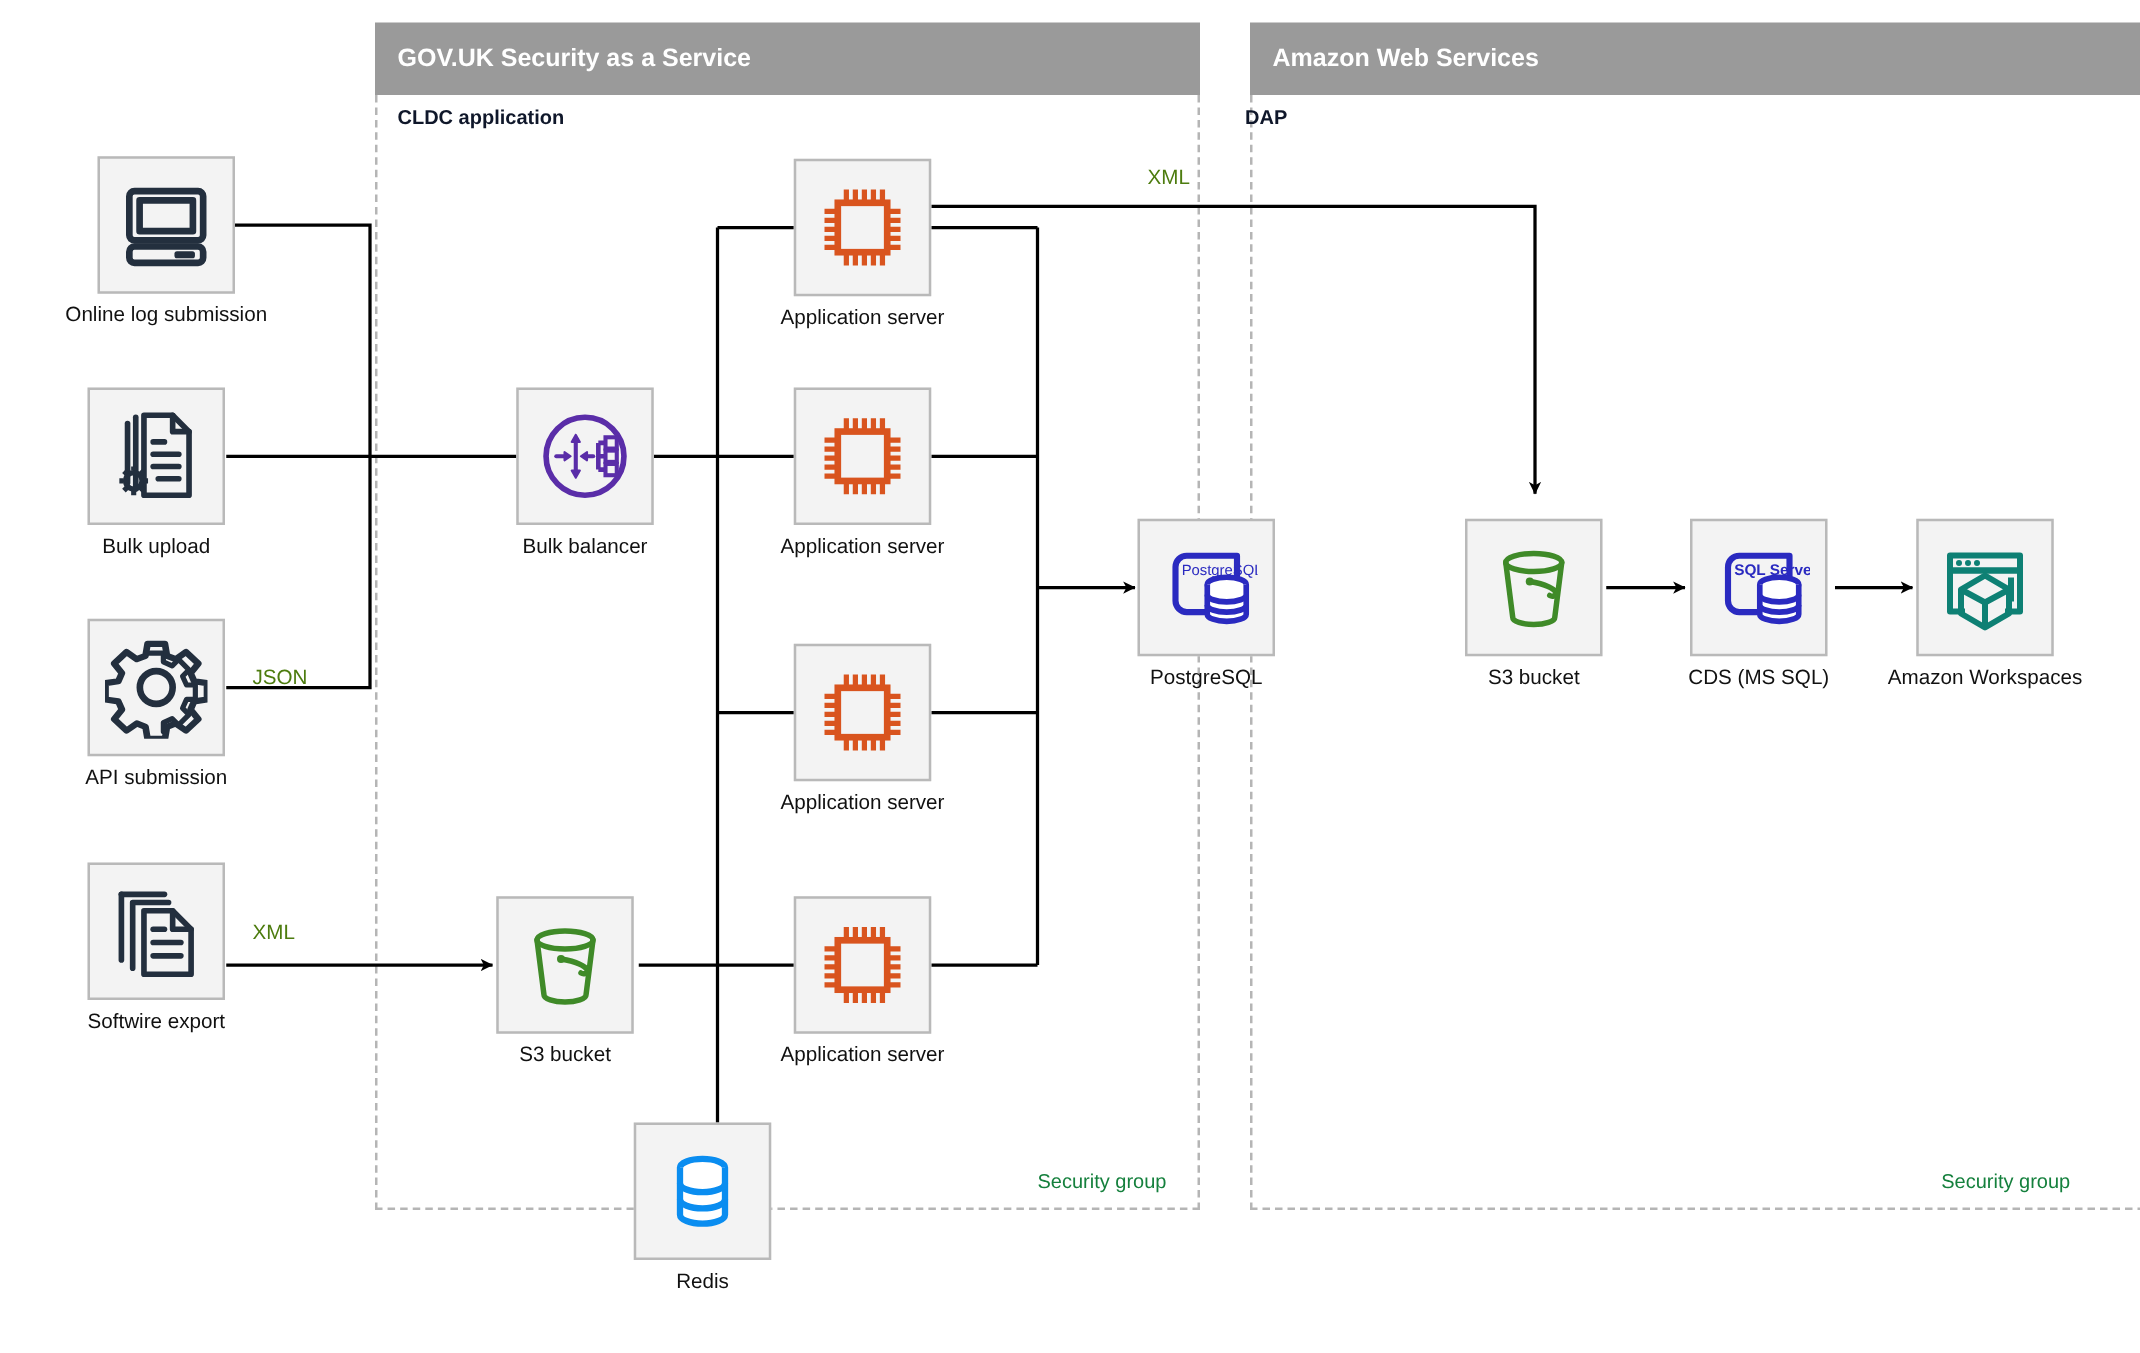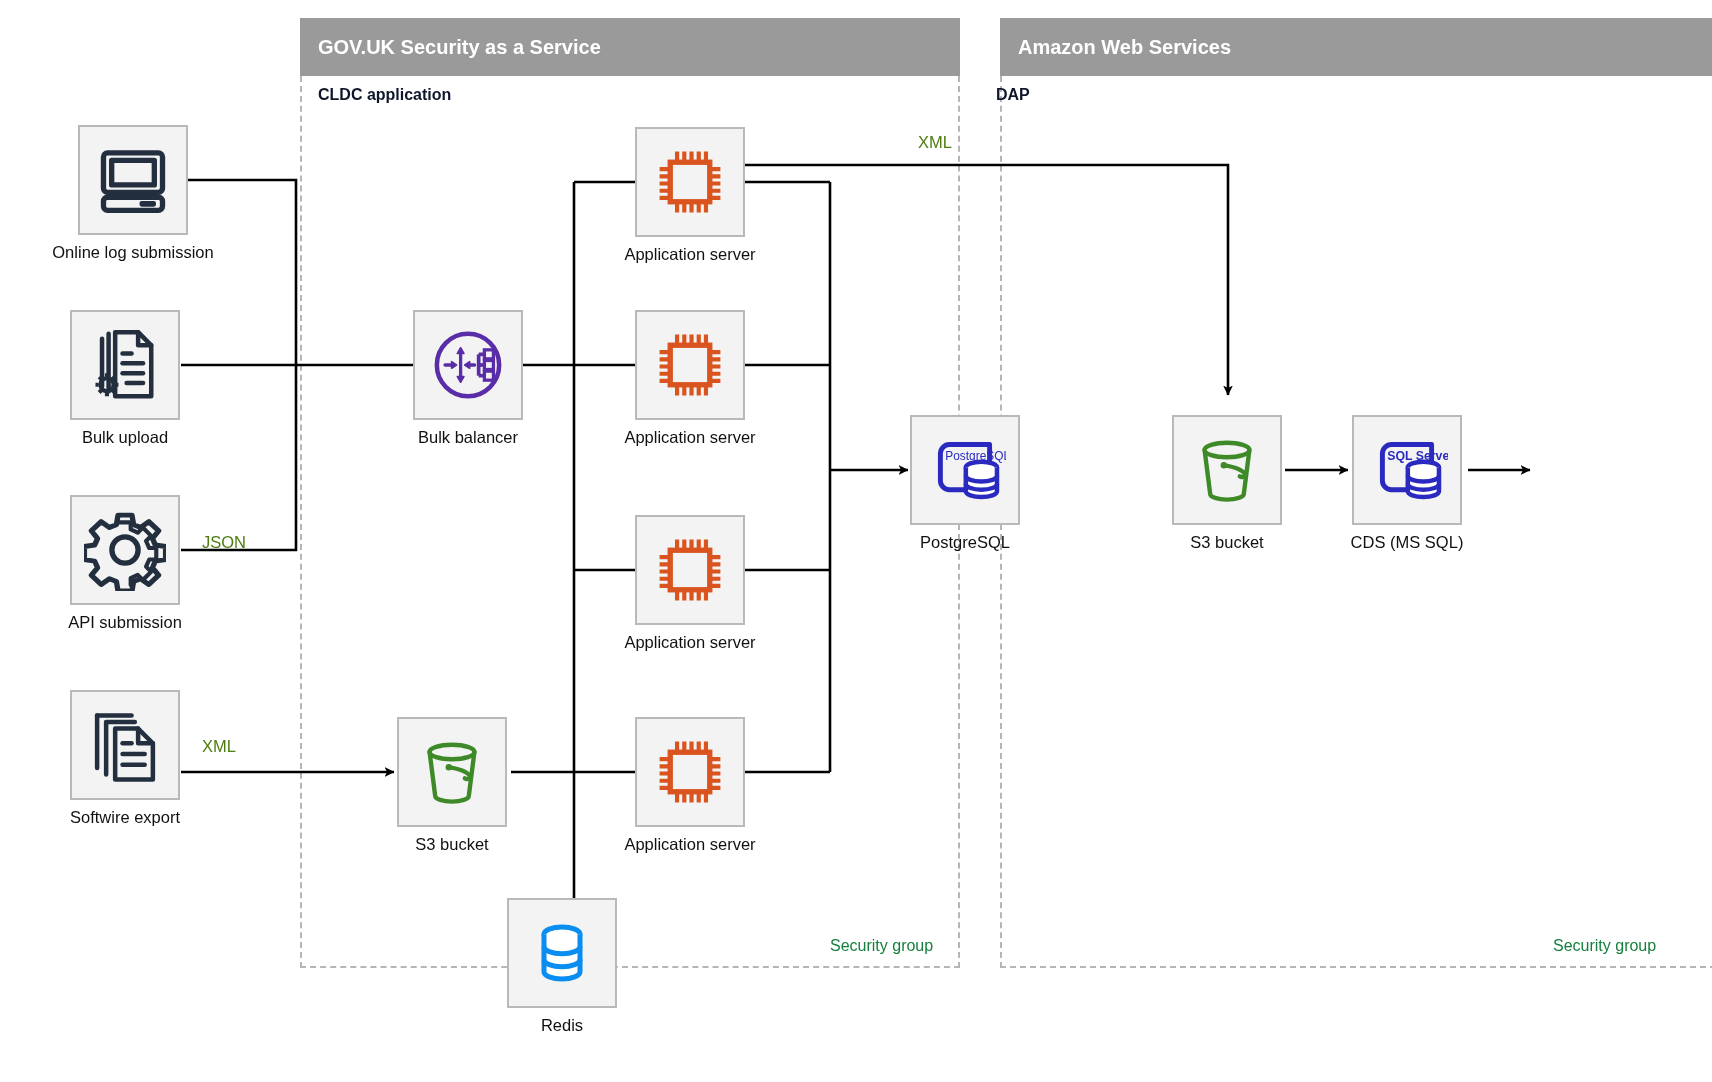--- a/index.html
+++ b/index.html
@@ -388,18 +388,42 @@
           <ellipse cx="70" cy="47" rx="19" ry="7"></ellipse>
           <path d="M51,47 L51,76 a19,7 0 0 0 38,0 L89,47"></path>
           <path d="M51,57 a19,7 0 0 0 38,0" fill="none"></path>
           <path d="M51,67 a19,7 0 0 0 38,0" fill="none"></path>
         </g>
       </svg>
     </div>
     <div class="node-label">CDS (MS SQL)</div>
   </div>
 
+  <div class="node" style="left:1533px; top:415px;">
+    <div class="node-box">
+      <svg class="icon-svg" width="80" height="80" viewBox="0 0 100 100">
+        <g fill="none" stroke="#0e8074" stroke-width="6" stroke-linejoin="round">
+          <path d="M15,33 L15,74 L30,74"></path>
+          <path d="M85,33 L85,74 L70,74"></path>
+          <path d="M15,33 L85,33"></path>
+          <path d="M15,18 L85,18 L85,33 L15,33 Z"></path>
+          <path d="M76,40 L76,64"></path>
+        </g>
+        <g fill="#0e8074">
+          <circle cx="24" cy="25.5" r="3"></circle>
+          <circle cx="33" cy="25.5" r="3"></circle>
+          <circle cx="42" cy="25.5" r="3"></circle>
+        </g>
+        <g fill="none" stroke="#0e8074" stroke-width="6" stroke-linejoin="round">
+          <path d="M50,38 L74,52 L74,76 L50,90 L26,76 L26,52 Z"></path>
+          <path d="M26,52 L50,65 L74,52"></path>
+          <path d="M50,65 L50,90"></path>
+        </g>
+      </svg>
+    </div>
+    <div class="node-label">Amazon Workspaces</div>
+  </div>
 
   <div class="edge-label" style="left:202px; top:533px;">JSON</div>
   <div class="edge-label" style="left:202px; top:737px;">XML</div>
   <div class="edge-label" style="left:918px; top:133px;">XML</div>
 
 </div>
 
 </body></html>

